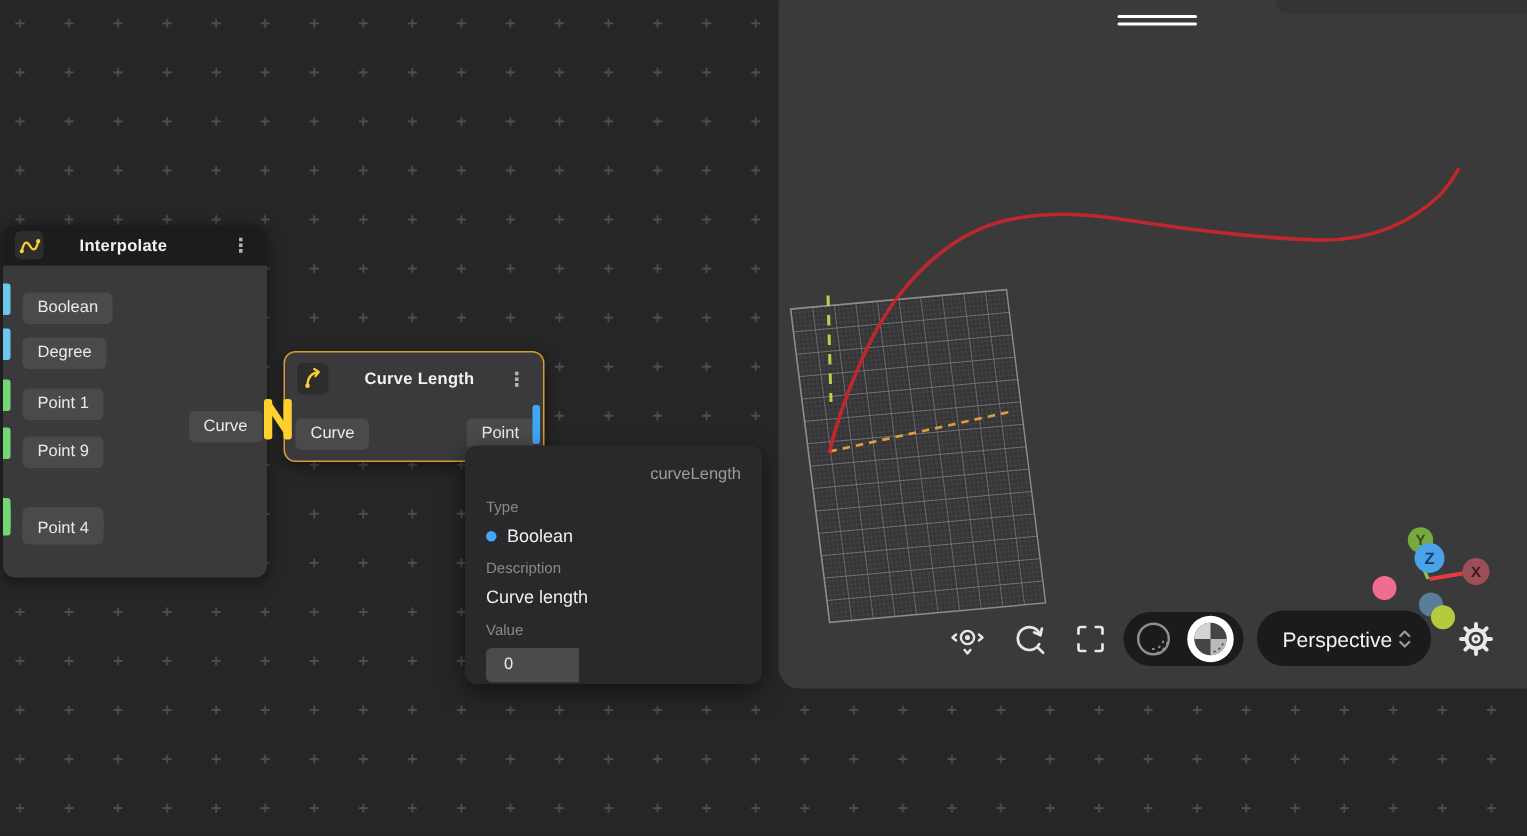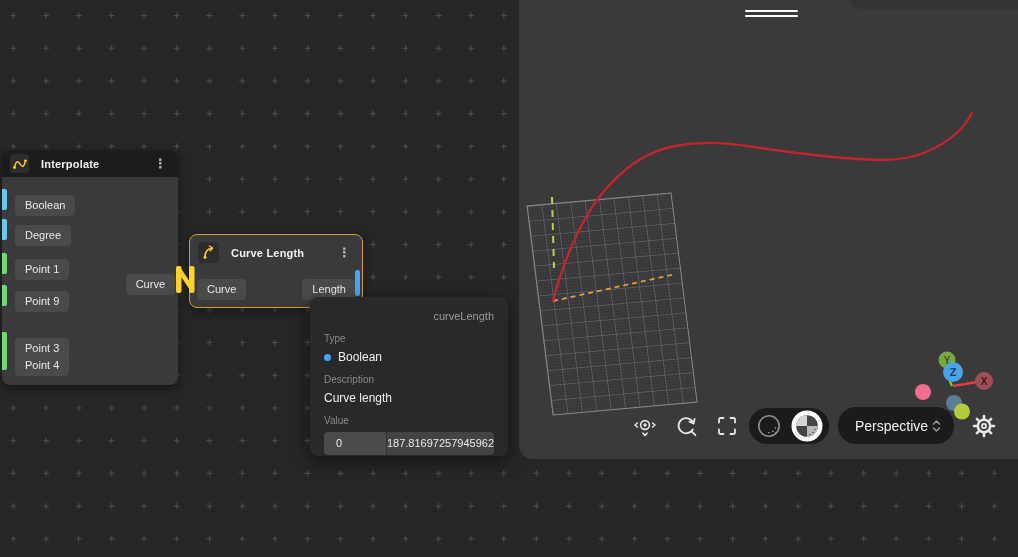--- a/index.html
+++ b/index.html
@@ -28,21 +28,21 @@
     height:27px; padding:0 8px;
     background:#1c1c1d;
     border-radius:8px 8px 0 0;
   }
   .icon-chip {
     width:19px; height:19px; border-radius:4px;
     background:#2d2d2e; display:flex; align-items:center; justify-content:center;
     flex:0 0 auto;
   }
   .node-title {
-    margin-left:12px;
+    margin-left:24px;
     font-size:11px; font-weight:bold; color:#f2f2f2;
     letter-spacing:.2px; white-space:nowrap;
   }
   .kebab {
     margin-left:auto; color:#b5b5b5; font-size:13px; font-weight:bold;
     line-height:1; cursor:pointer; padding:2px 3px;
   }
   .port-row { position:absolute; left:0; height:32px; display:flex; align-items:center; }
   .port-strip {
     position:absolute; left:0; top:0;
@@ -184,21 +184,21 @@
     <span class="port-pill">Point 1</span>
   </div>
   <div class="port-row" style="top:135px">
     <span class="port-strip" style="background: rgb(114, 216, 118);"></span>
     <span class="port-pill">Point 9</span>
   </div>
   <div class="port-row" style="top:182px">
     <span class="port-strip" style="background: rgb(114, 216, 118);"></span>
     <span class="port-pill">Point 3</span>
   </div>
-  <div class="port-row" style="top:199px">
+  <div class="port-row" style="top:186px">
     <span class="port-strip" style="background: rgb(114, 216, 118);"></span>
     <span class="port-pill">Point 4</span>
   </div>
   <div class="port-row out" style="top:118px; right:3px">
     <span class="port-pill">Curve</span>
   </div>
 </div>
 
 <div class="node" id="curvelength-node">
   <div class="node-header">
@@ -210,21 +210,21 @@
       </svg>
     </span>
     <span class="node-title">Curve Length</span>
     <span class="kebab">⋮</span>
   </div>
 
   <div class="port-row in">
     <span class="port-pill">Curve</span>
   </div>
   <div class="port-row out">
-    <span class="port-pill">Length</span>
+    <span class="port-pill">Point</span>
     <span class="out-strip" id="length-strip" style="background: rgb(66, 165, 245);"></span>
   </div>
 </div>
 
 <svg id="wire-svg" width="28" height="36" viewBox="0 0 28 36">
   <line x1="7" y1="9" x2="19" y2="27" stroke="#ffd02e" stroke-width="4.5" stroke-linecap="round"></line>
   <rect x="3" y="4" width="5.5" height="27" rx="2" fill="#ffd02e"></rect>
   <rect x="16" y="4" width="5.5" height="27" rx="2" fill="#ffd02e"></rect>
 </svg>
 
@@ -233,21 +233,20 @@
   <div class="tt-label">Type</div>
   <div class="tt-value-row">
     <span class="tt-dot" style="background: rgb(66, 165, 245);"></span>
     <span class="tt-value">Boolean</span>
   </div>
   <div class="tt-label">Description</div>
   <div class="tt-text">Curve length</div>
   <div class="tt-label">Value</div>
   <div class="tt-table">
     <div class="tt-cell-idx">0</div>
-    <div class="tt-cell-val">187.81697257945962</div>
   </div>
 </div>
 
 <div class="viewport">
   <div class="vp-topright-strip"></div>
 
   <svg class="scene-svg" width="499" height="459">
     <defs>
       <pattern id="gridcell" width="15" height="15" patternUnits="userSpaceOnUse">
         <rect width="15" height="15" fill="#353537"></rect>

